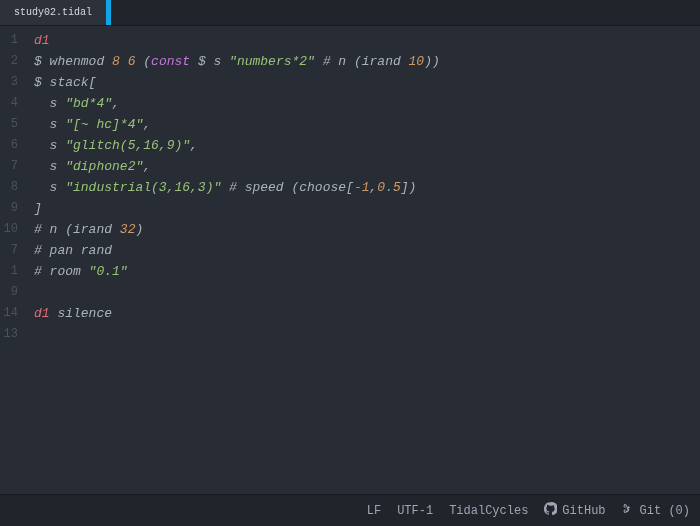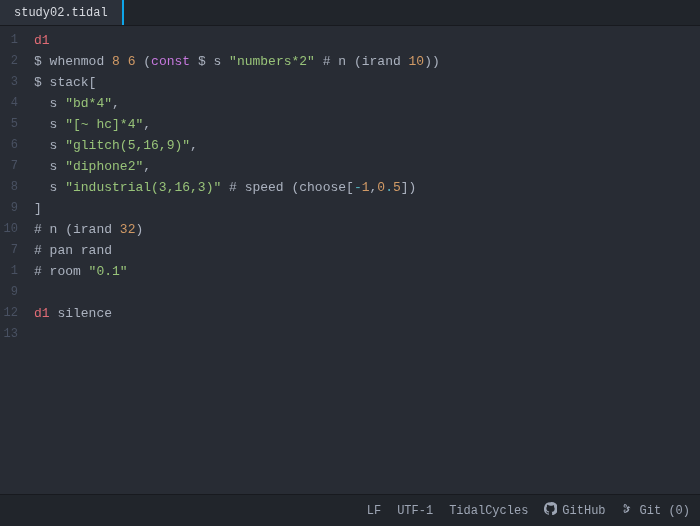--- a/index.html
+++ b/index.html
@@ -17,22 +17,22 @@
     background: #21252b;
     display: flex;
     align-items: stretch;
     border-bottom: 1px solid #181a1f;
   }
   .tab {
     padding: 0 14px;
     display: flex; align-items: center;
     background: #2c313a;
     color: #d7dae0;
-    font-size: 12px;
-    border-right: 2px solid #0ea5e9;
+    font-size: 10px;
+    border-right: 5px solid #0ea5e9;
     cursor: pointer;
   }
   .editor {
     flex: 1;
     display: flex;
     overflow: hidden;
     position: relative;
   }
   .gutter {
     width: 26px;
@@ -41,20 +41,21 @@
     text-align: right;
     user-select: none;
     padding-top: 4px;
   }
   .gutter .ln { height: 21px; line-height: 21px; padding-right: 8px; font-size: 12px; }
   .code {
     flex: 1;
     padding-top: 4px;
     position: relative;
     white-space: pre;
+    font-style: italic;
   }
   .line { height: 21px; line-height: 21px; padding-left: 8px; position: relative; }
   .line.current::before {
     content: "";
     position: absolute;
     left: 0; right: 0; top: 0; bottom: 0;
     background: #2c313a;
     z-index: -1;
   }
   
@@ -98,21 +99,21 @@
         <div class="ln">4</div>
         <div class="ln">5</div>
         <div class="ln">6</div>
         <div class="ln">7</div>
         <div class="ln">8</div>
         <div class="ln">9</div>
         <div class="ln">10</div>
         <div class="ln">7</div>
         <div class="ln">1</div>
         <div class="ln">9</div>
-        <div class="ln">12</div>
+        <div class="ln">14</div>
         <div class="ln">13</div>
       </div>
     <div class="code" id="code"><div class="line"><span class="t-red">d1</span></div><div class="line"><span class="t-fg">$ </span><span class="t-fg">whenmod </span><span class="t-orange">8</span><span class="t-fg"> </span><span class="t-orange">6</span><span class="t-fg"> (</span><span class="t-purple">const</span><span class="t-fg"> $ s </span><span class="t-green">"numbers*2"</span><span class="t-fg"> # n (irand </span><span class="t-orange">10</span><span class="t-fg">))</span></div><div class="line"><span class="t-fg">$ stack[</span></div><div class="line"><span class="t-fg">  s </span><span class="t-green">"bd*4"</span><span class="t-fg">,</span></div><div class="line"><span class="t-fg">  s </span><span class="t-green">"[~ hc]*4"</span><span class="t-fg">,</span></div><div class="line"><span class="t-fg">  s </span><span class="t-green">"glitch(5,16,9)"</span><span class="t-fg">,</span></div><div class="line"><span class="t-fg">  s </span><span class="t-green">"diphone2"</span><span class="t-fg">,</span></div><div class="line"><span class="t-fg">  s </span><span class="t-green">"industrial(3,16,3)"</span><span class="t-fg"> # speed (choose[</span><span class="t-op">-</span><span class="t-orange">1</span><span class="t-fg">,</span><span class="t-orange">0</span><span class="t-op">.</span><span class="t-orange">5</span><span class="t-fg">])</span></div><div class="line"><span class="t-fg">]</span></div><div class="line"><span class="t-fg"># n (irand </span><span class="t-orange">32</span><span class="t-fg">)</span></div><div class="line"><span class="t-fg"># pan rand</span></div><div class="line current"><span class="t-fg"># room </span><span class="t-green">"0.1"</span></div><div class="line"></div><div class="line"><span class="t-red">d1</span><span class="t-fg"> silence</span></div><div class="line"></div></div>
   </div>
 
   <div class="statusbar">
     <div class="status-item">
       <span>LF</span>
     </div>
     <div class="status-item">

